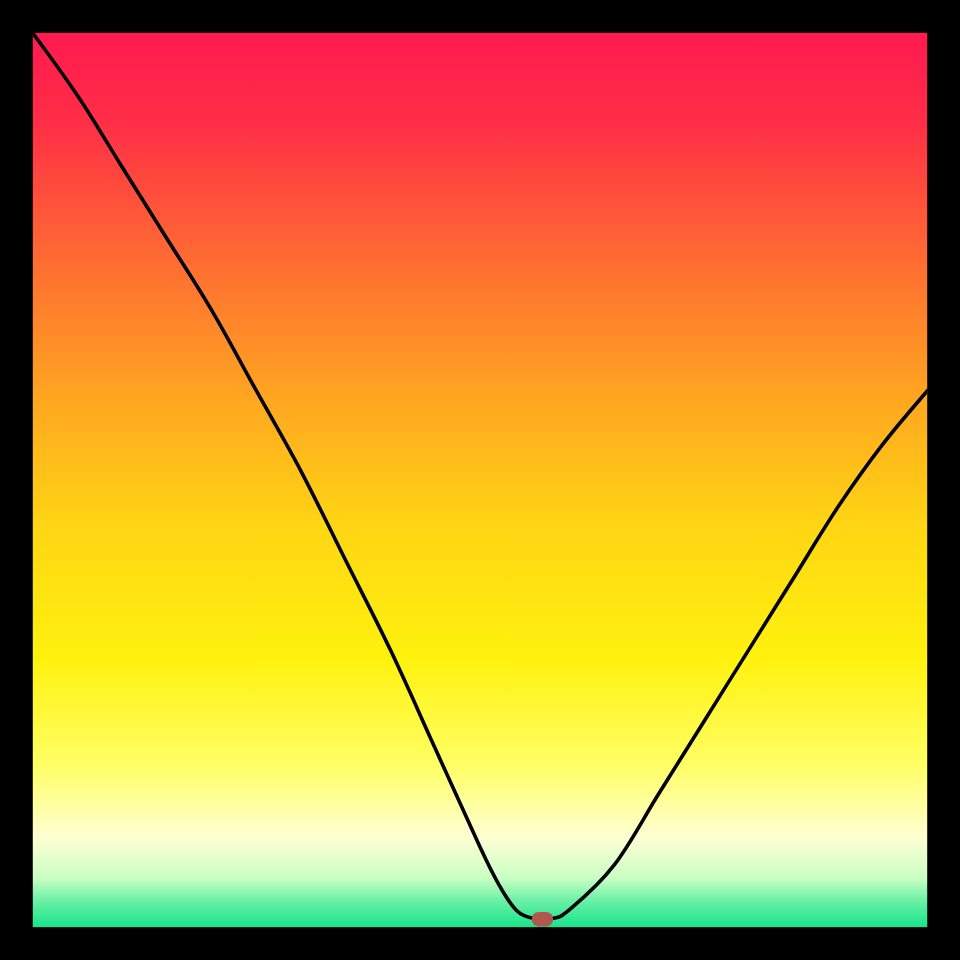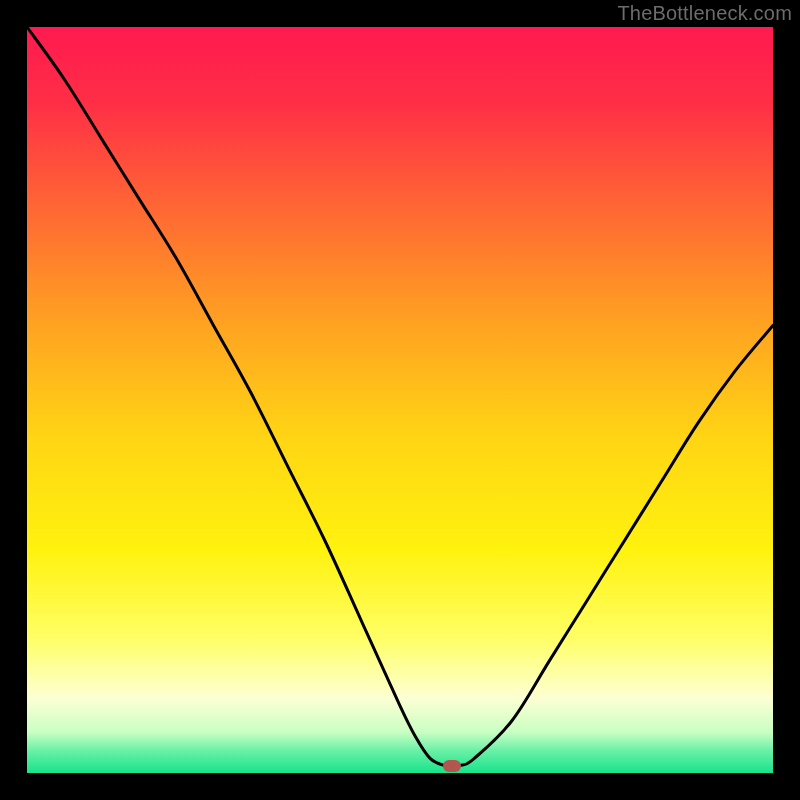--- a/index.html
+++ b/index.html
@@ -49,21 +49,20 @@
     height: 12px;
     border-radius: 6px;
     transform: translate(-50%, -50%);
   }
 </style>
 </head>
 <body>
 
 <div class="frame">
 
-  <div class="watermark">TheBottleneck.com</div>
 
   <div class="plot-area">
     <svg class="gradient" viewBox="0 0 746 746" preserveAspectRatio="none">
       <defs>
         <linearGradient id="bg-grad" x1="0" y1="0" x2="0" y2="1">
             <stop offset="0%" stop-color="#ff1a50"></stop>
             <stop offset="10%" stop-color="#ff2e46"></stop>
             <stop offset="25%" stop-color="#ff6a33"></stop>
             <stop offset="40%" stop-color="#ffa321"></stop>
             <stop offset="55.00000000000001%" stop-color="#ffd514"></stop>

